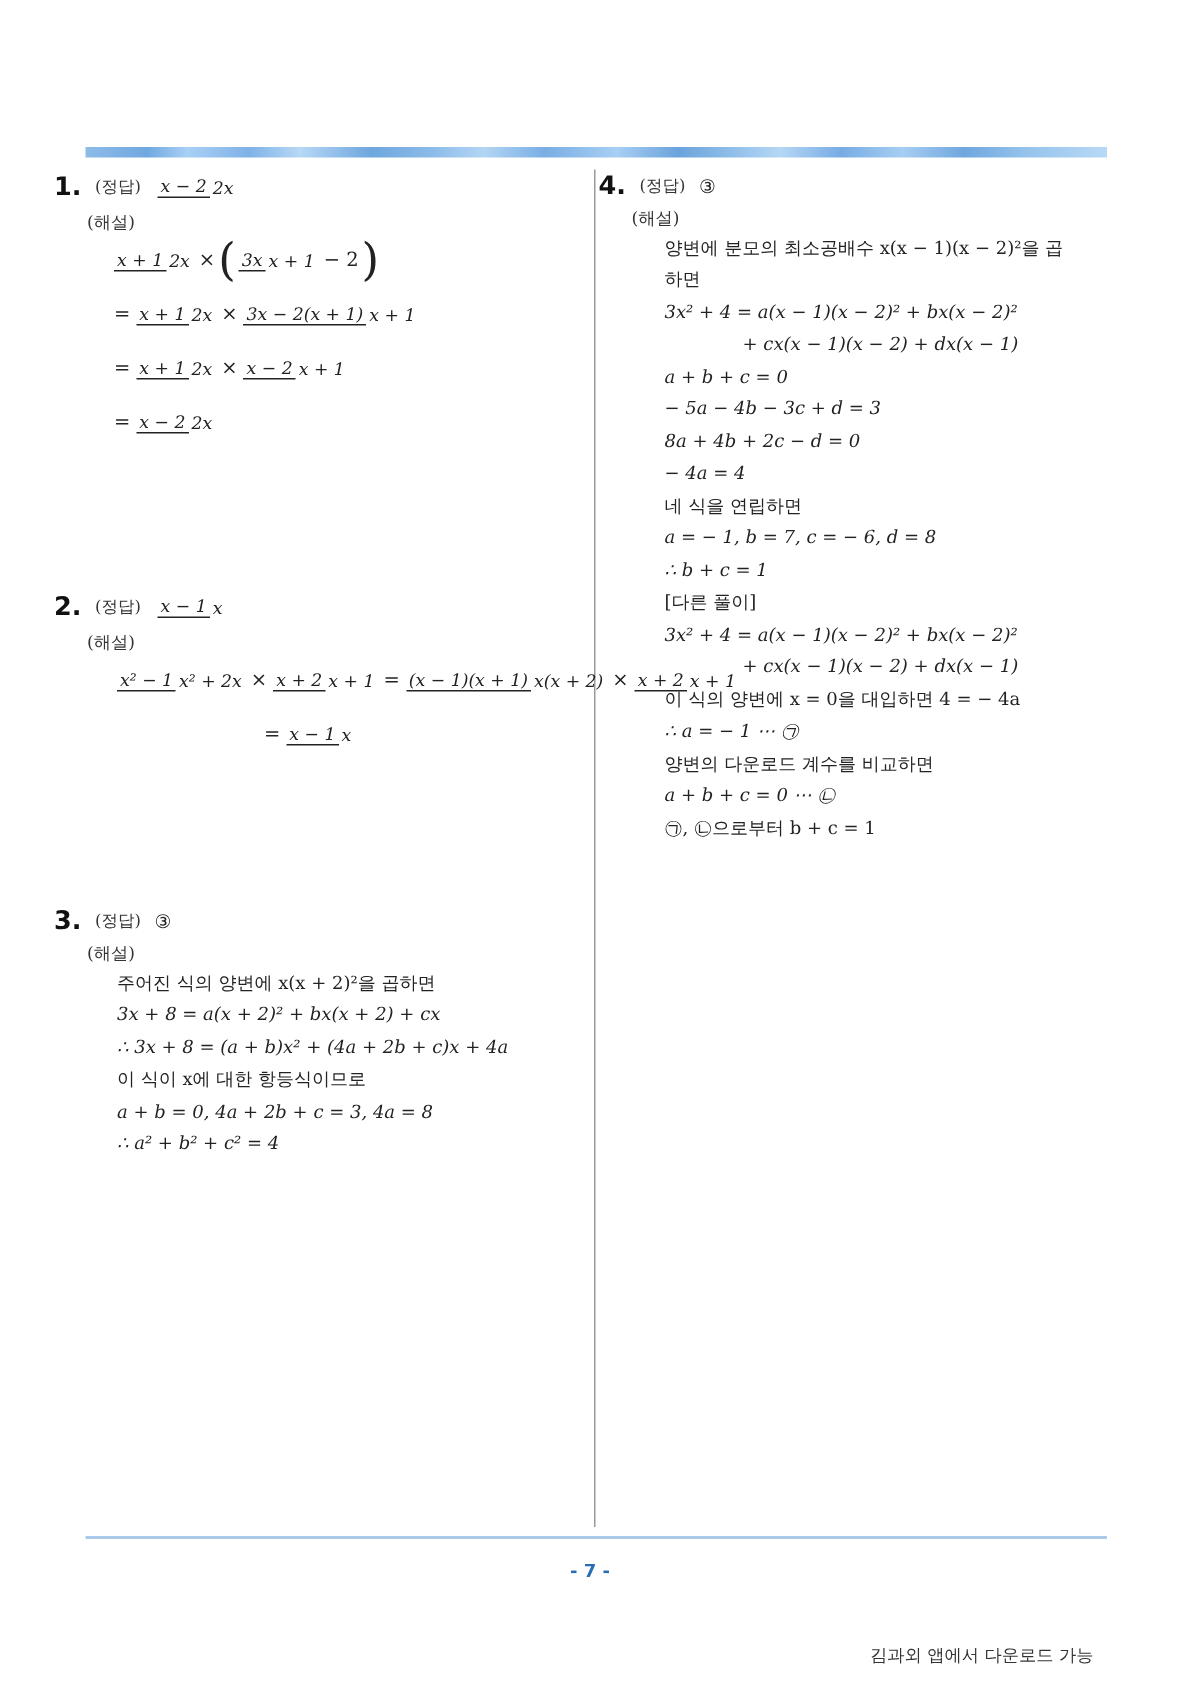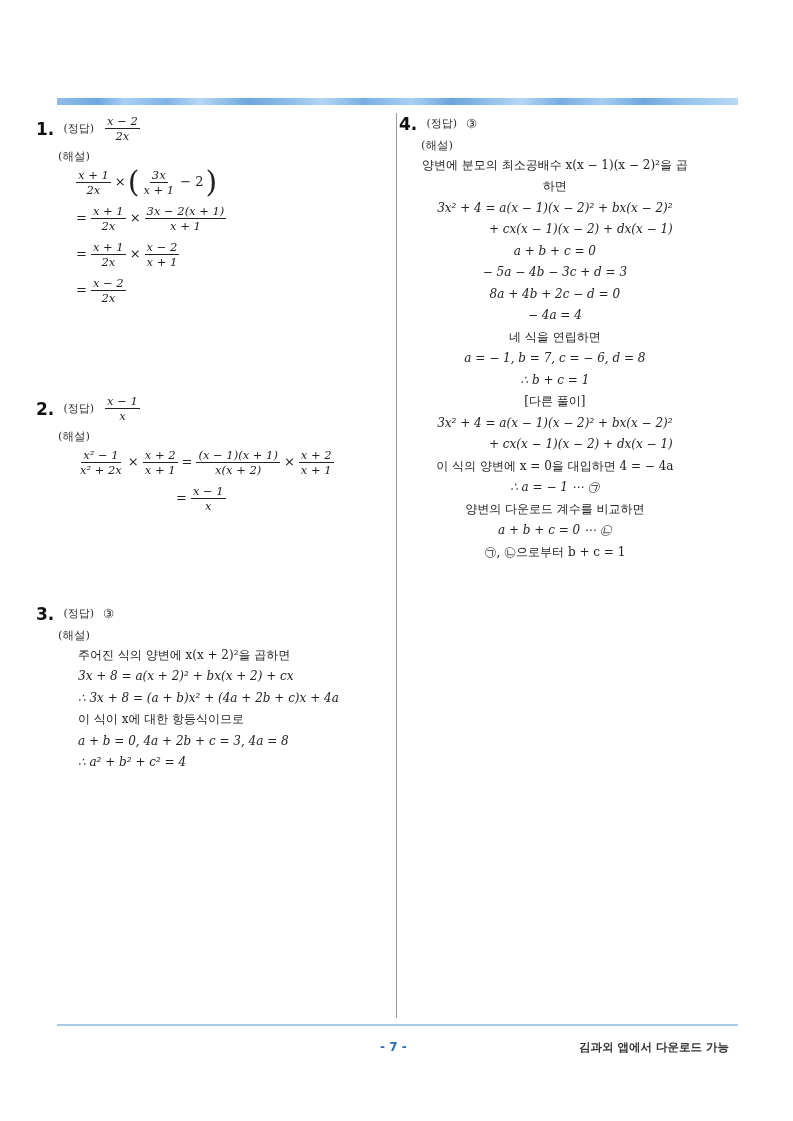--- a/index.html
+++ b/index.html
@@ -6,35 +6,35 @@
   body { width:793px; height:1121px; position:relative; overflow:hidden;
          font-family:"DejaVu Serif", serif; color:#222; }
   .top-bar { position:absolute; left:57px; top:98px; width:681px; height:7px;
     background: linear-gradient(90deg,#8fbce8 0%,#6fa8e0 6%,#a9d0f5 10%,#7fb2e6 16%,#b7d8f6 21%,
       #6ea6de 28%,#8cbce9 34%,#b3d5f4 39%,#79aee4 45%,#a8cff4 52%,#6ba3dc 58%,#8dbde9 63%,
       #b5d7f5 68%,#77ace3 74%,#a7cef3 80%,#6fa7df 86%,#95c3ec 92%,#b8d9f6 100%); }
   .col-divider { position:absolute; left:396px; top:113px; width:1px; height:905px; background:#9a9a9a; }
   .bottom-rule { position:absolute; left:57px; top:1024px; width:681px; height:2px; background:#a9cbe9; }
   .page-num { position:absolute; left:380px; top:1040px; font-family:"DejaVu Sans",sans-serif;
     font-weight:bold; font-size:12px; color:#2a6db5; }
-  .footer-note { position:absolute; right:64px; top:1040px; font-family:"DejaVu Sans",sans-serif;
-    font-size:11.5px; color:#333;font-weight:bold; }
+  .footer-note { position:absolute; right:64px; top:1096px; font-family:"DejaVu Sans",sans-serif;
+    font-size:11.5px; color:#333; }
 
   .problem { position:absolute; }
   .qnum { font-family:"DejaVu Sans",sans-serif; font-weight:bold; font-size:17px; color:#111;
           display:inline-block; vertical-align:middle; }
   .ans-label { font-size:11px; color:#333; margin:0 4px 0 4px; vertical-align:middle; }
   .ans-val { font-size:12.5px; vertical-align:middle; }
   .head { white-space:nowrap; }
   .expl { font-size:11.5px; color:#333; margin:6px 0 0 22px; }
   .body { margin-left:42px; font-size:12px; line-height:21.5px; color:#222; }
   .line { white-space:nowrap; }
   .indent { padding-left:52px; }
   .math { font-style:italic; }
-  .frac { display:inline-flex; flex-direction:column; align-items:center; vertical-align:middle;
+  .frac { display:inline-flex; align-items:center; vertical-align:middle;
           font-style:italic; font-size:11.5px; line-height:14px; margin:0 2px; }
   .frac .num { border-bottom:1px solid #222; padding:0 2px; }
   .frac .den { padding:0 2px; }
   .op { font-style:normal; margin:0 2px; vertical-align:middle; font-size:13px; }
   .big-paren { font-size:30px; font-style:normal; vertical-align:middle; font-weight:lighter; line-height:30px; }
   .mrow { display:flex; align-items:center; height:36px; white-space:nowrap; }
 </style>
 </head>
 <body>
 
@@ -159,21 +159,21 @@
   </div>
 </div>
 
 <div class="problem" style="left:399px; top:113px;">
   <div class="head">
     <span class="qnum">4.</span>
     <span class="ans-label">(정답)</span>
     <span class="ans-val">③</span>
   </div>
   <div class="expl" style="margin-top:4px;">(해설)</div>
-  <div class="body" style="margin-left:23px; margin-top:2px;text-align:center;">
+  <div class="body" style="margin-left:44px; margin-top:2px;">
     <div class="line">양변에 분모의 최소공배수 x(x − 1)(x − 2)²을 곱</div>
     <div class="line">하면</div>
     <div class="line math">3x² + 4 = a(x − 1)(x − 2)² + bx(x − 2)²</div>
     <div class="line math indent">+ cx(x − 1)(x − 2) + dx(x − 1)</div>
     <div class="line math">a + b + c = 0</div>
     <div class="line math">− 5a − 4b − 3c + d = 3</div>
     <div class="line math">8a + 4b + 2c − d = 0</div>
     <div class="line math">− 4a = 4</div>
     <div class="line">네 식을 연립하면</div>
     <div class="line math">a = − 1,  b = 7,  c = − 6,  d = 8</div>

